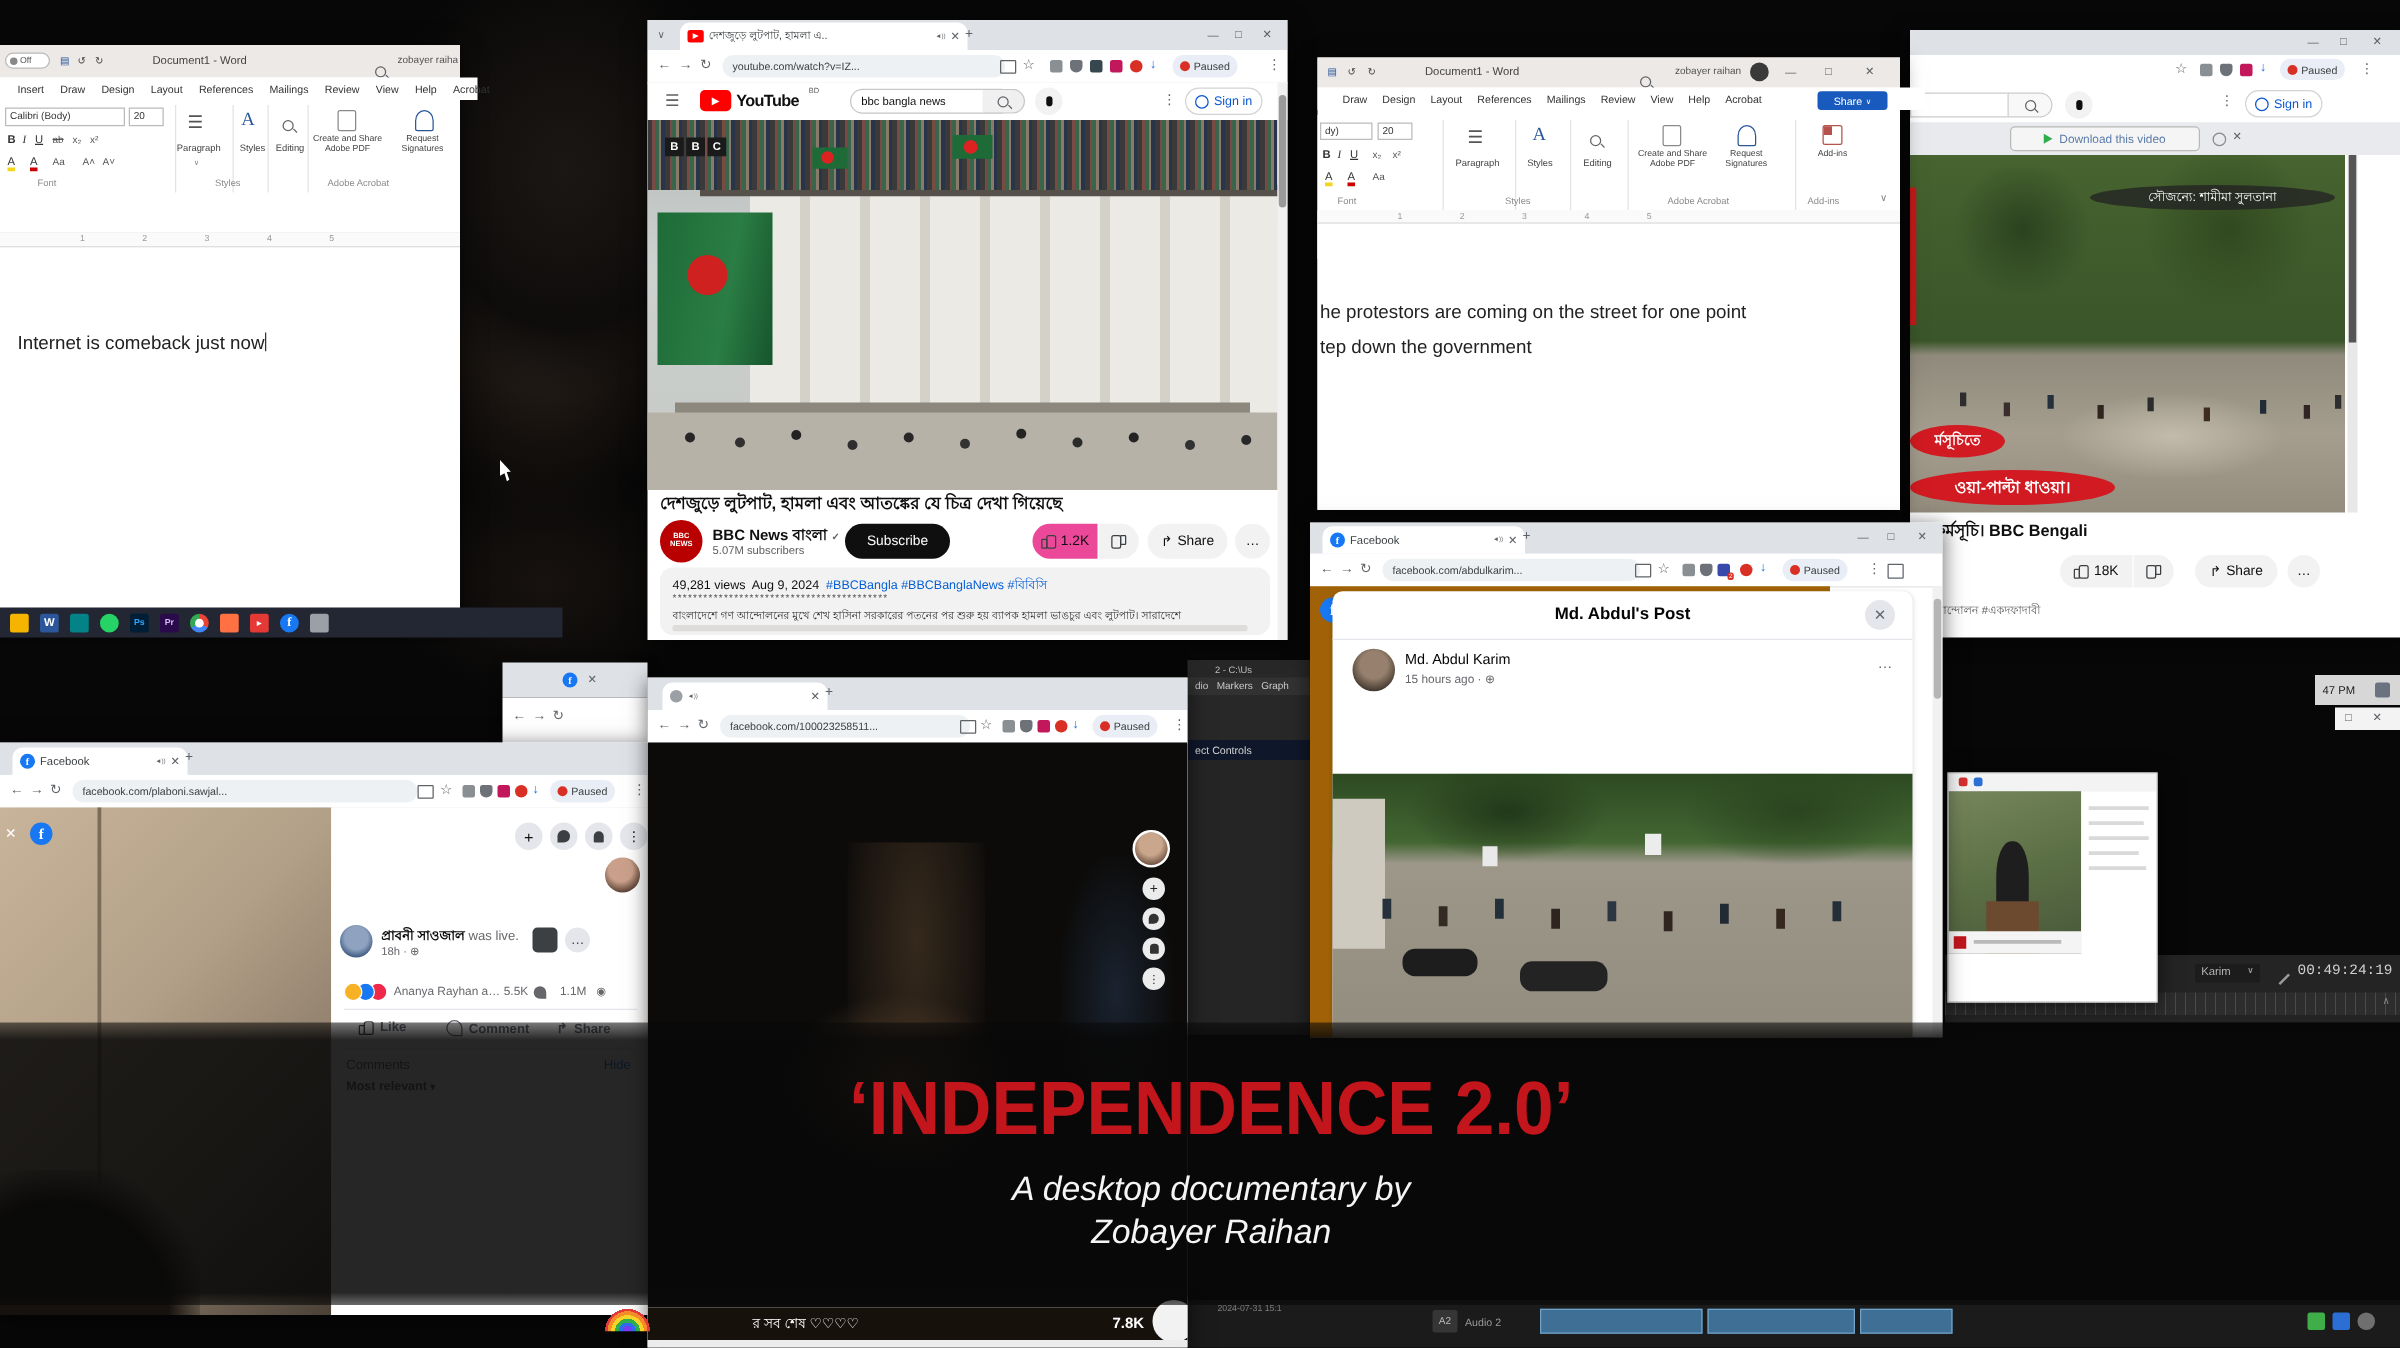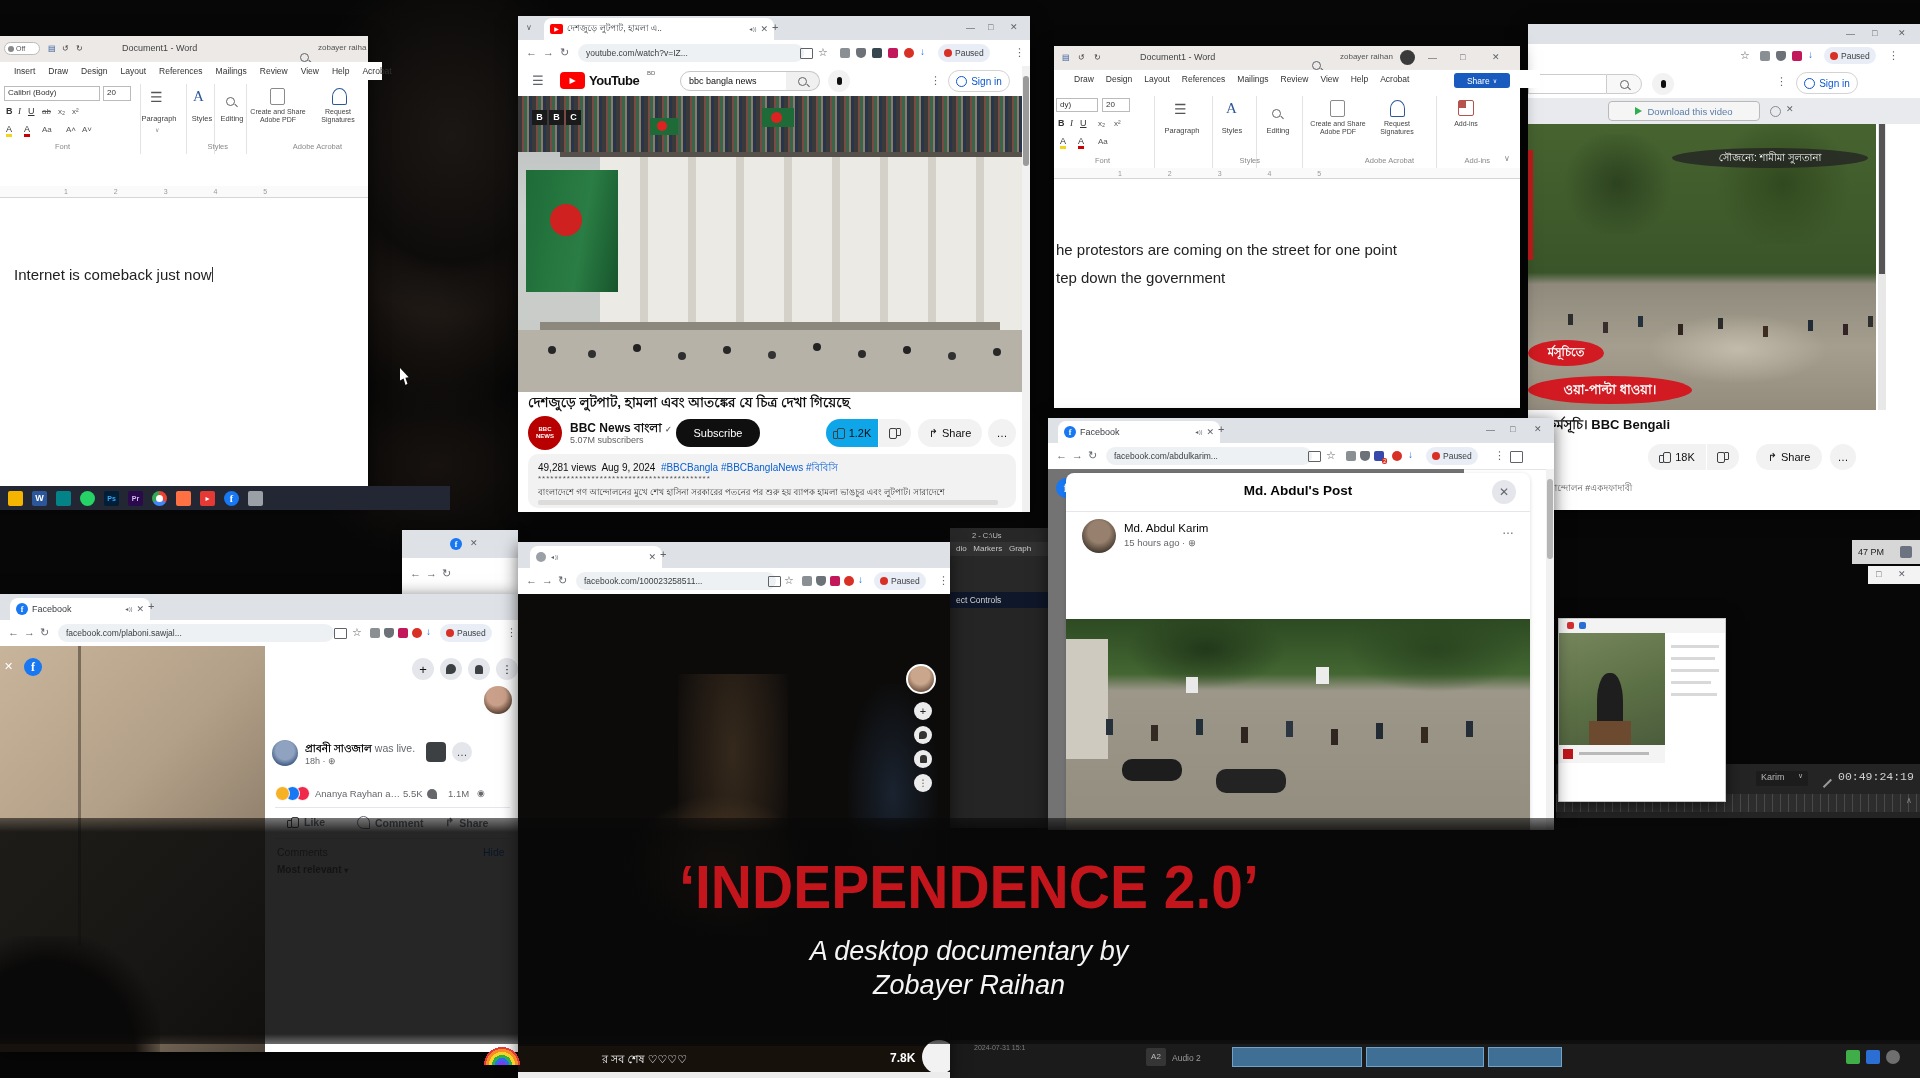--- a/index.html
+++ b/index.html
@@ -18,21 +18,21 @@
   .mag{display:inline-block;width:7px;height:7px;border:1.4px solid #606368;border-radius:50%;position:relative}
   .mag::after{content:"";position:absolute;width:4px;height:1.4px;background:#606368;transform:rotate(45deg);right:-3.5px;bottom:-1.5px}
   .thumb{position:relative;width:12px;height:11px;display:inline-block}
   .thumb::before{content:"";position:absolute;left:0;bottom:0;width:3px;height:6px;border:1.2px solid #3c4043;border-radius:1px}
   .thumb::after{content:"";position:absolute;left:4px;bottom:0;width:6px;height:9px;border:1.2px solid #3c4043;border-radius:2px}
   .down{transform:rotate(180deg)}
   .cc{border-radius:50%;display:flex;align-items:center;justify-content:center}
   .ellip{white-space:nowrap;overflow:hidden;text-overflow:ellipsis}
   .wtitle{background:#ece9e7;display:flex;align-items:center;font-size:9px;color:#444}
   .wtabs{font-size:8.5px;color:#333;display:flex;align-items:center}
-  .grp{position:absolute;font-size:7.5px;color:#8a8a8a;text-align:right}
+  .grp{position:absolute;font-size:7.5px;color:#8a8a8a;text-align:left}
   .rib{background:#fff;border-bottom:1px solid #dcdcdc}
   .rdiv{position:absolute;width:1px;background:#e3e3e3}
   .ribic{color:#444;font-size:8px}
   .ruler{background:#fafafa;border-bottom:1px solid #d6d6d6;color:#999;font-size:7px;word-spacing:44px;padding-left:64px;line-height:11px}
   .doctext{font-size:15px;color:#222;white-space:nowrap}
   .caret{display:inline-block;width:1px;height:15px;background:#333;vertical-align:-2px}
   .cursor{width:12px;height:17px;background:#fff;clip-path:polygon(0 0,0 74%,30% 62%,46% 100%,62% 93%,45% 57%,72% 55%);filter:drop-shadow(0 0 1px #000)}
   .bangla{line-height:1.35}
   .fbbtn{display:flex;align-items:center;gap:5px;font-size:10.5px;color:#616771;font-weight:bold}
   .rainbow{width:36px;height:19px;background:radial-gradient(circle at 50% 100%,#7a3cf0 0 4px,#2d6cf0 4px 7px,#2fae4e 7px 10px,#f5d327 10px 13px,#f58c27 13px 16px,#e23a3a 16px 18px,transparent 18px)}
@@ -350,21 +350,21 @@
   <div class="abs" style="left:504px;top:50px;width:8px;height:446px;background:#f1f1f1">
       <span style="position:absolute;left:1px;top:10px;width:6px;height:90px;background:#9a9a9a;border-radius:3px;display:block"></span>
     </div>
   <div class="abs bangla" style="left:10px;top:378px;width:486px;font-size:13.5px;font-weight:bold;color:#0f0f0f;white-space:nowrap;overflow:hidden">দেশজুড়ে লুটপাট, হামলা এবং আতঙ্কের যে চিত্র দেখা গিয়েছে</div>
   <div class="abs cc" style="left:10px;top:400px;width:34px;height:34px;background:#b80000;color:#fff;font-size:6px;font-weight:bold;text-align:center;line-height:1.2">BBC<br>NEWS</div>
   <span class="abs" style="left:52px;top:403px;font-size:12px;font-weight:bold;color:#0f0f0f;white-space:nowrap"><span>BBC News বাংলা</span> <span style="font-size:8px;color:#606060">✓</span></span>
   <span class="abs" style="left:52px;top:419px;font-size:9px;color:#606060">5.07M subscribers</span>
   <div class="abs cc" style="left:158px;top:403px;width:84px;height:28px;background:#0f0f0f;border-radius:14px;color:#fff;font-size:11px">
       <span>Subscribe</span>
     </div>
-  <div class="abs cc" style="left:308px;top:403px;width:52px;height:28px;background:#0ea5e9;border-radius:14px 0 0 14px;gap:4px;font-size:11px;color:#0f0f0f">
+  <div class="abs cc" style="left:308px;top:403px;width:52px;height:28px;background:#ec4899;border-radius:14px 0 0 14px;gap:4px;font-size:11px;color:#0f0f0f">
       <span class="thumb"></span>
       <span>1.2K</span>
     </div>
   <div class="abs cc" style="left:361px;top:403px;width:32px;height:28px;background:#f2f2f2;border-radius:0 14px 14px 0">
       <span class="thumb down"></span>
     </div>
   <div class="abs cc" style="left:400px;top:403px;width:64px;height:28px;background:#f2f2f2;border-radius:14px;gap:4px;font-size:11px;color:#0f0f0f">
       <span>↱</span>
       <span>Share</span>
     </div>
@@ -559,21 +559,21 @@
       </span>
     <span class="abs exti" style="left:344px;top:8px;width:10px;height:10px;background:#d93025;border-radius:50%"></span>
     <span class="abs" style="left:360px;top:6px;color:#1a73e8;font-size:10px">↓</span>
     <div class="paused abs" style="left:378px;top:4px;height:18px">
         <span class="pdot"></span>
         <span>Paused</span>
       </div>
     <span class="abs navic" style="left:446px;top:7px">⋮</span>
     <span class="abs exti" style="left:462px;top:8px;width:11px;height:10px;border:1.2px solid #5f6368;border-radius:1px"></span>
   </div>
-  <div class="abs" style="left:0;top:51px;width:416px;height:361px;background:#737373">
+  <div class="abs" style="left:0;top:51px;width:416px;height:361px;background:#a16207">
     <span class="abs cc" style="left:8px;top:9px;width:20px;height:20px;background:#1877f2;color:#fff;font-size:13px;font-family:'Liberation Serif',serif;font-weight:bold">f</span>
     <div class="abs" style="left:18px;top:4px;width:464px;height:357px;background:#fff;border-radius:8px;box-shadow:0 1px 4px rgba(0,0,0,.15)">
       <div class="abs" style="left:0;top:10px;width:464px;text-align:center;font-size:13.5px;font-weight:bold;color:#050505">Md. Abdul's Post</div>
       <span class="abs cc" style="left:426px;top:7px;width:24px;height:24px;background:#e4e6eb;color:#606770;font-size:12px">✕</span>
       <div class="abs" style="left:0;top:38px;width:464px;height:1px;background:#e4e6eb"></div>
       <span class="abs" style="left:16px;top:46px;width:34px;height:34px;border-radius:50%;background:radial-gradient(circle at 50% 38%,#97806d 0 40%,#3d332a 80%)"></span>
       <span class="abs" style="left:58px;top:49px;font-size:11.5px;font-weight:normal;color:#050505">Md. Abdul Karim</span>
       <span class="abs" style="left:58px;top:64px;font-size:9.5px;color:#65676b"><span>15 hours ago ·</span> <span>⊕</span></span>
       <span class="abs" style="left:436px;top:50px;font-size:12px;color:#65676b">…</span>
       <div class="abs" style="left:0;top:146px;width:464px;height:211px;background:linear-gradient(#2d4a22 0%,#436632 26%,#9d978a 34%,#938d80 100%);overflow:hidden">

